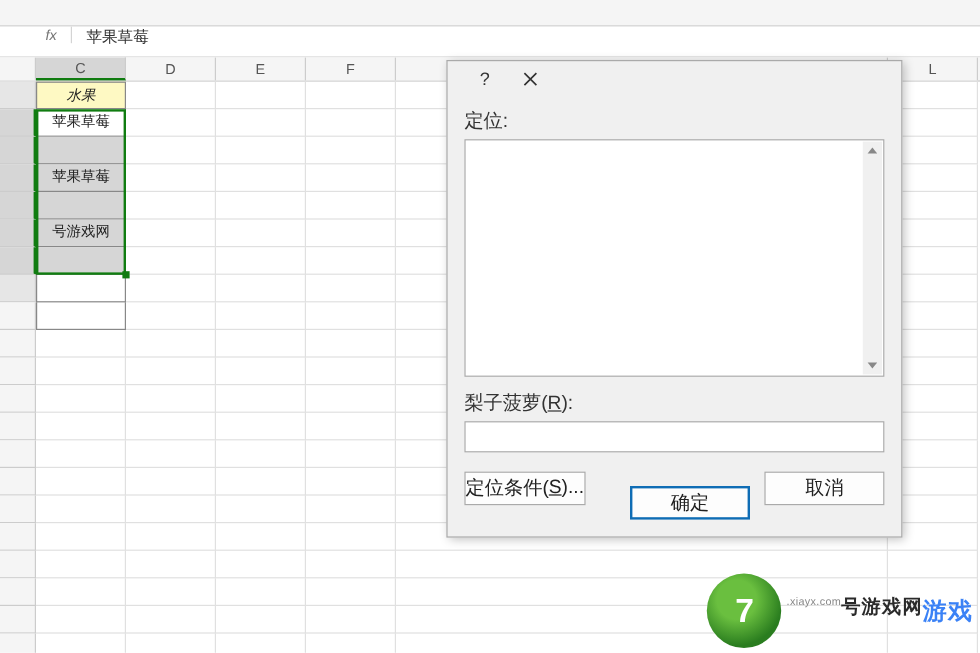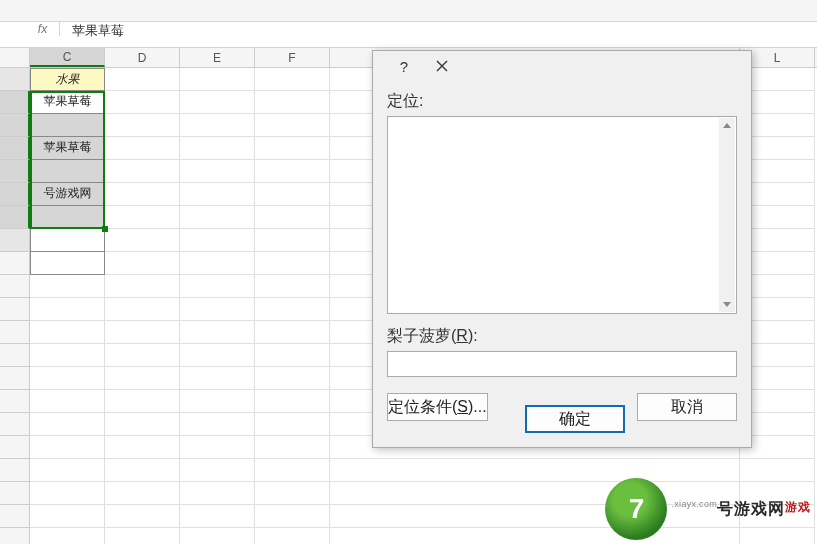--- a/index.html
+++ b/index.html
@@ -538,15 +538,15 @@
   </div>
 </div>
 
 <div class="watermark">
   <div class="wm-circle">
     <span>7</span>
   </div>
   <div class="wm-text">
     <span class="url">.xiayx.com</span>
     <span class="big">号游戏网</span>
-    <span class="big" style="font-size:12px;color:#b91c1c">游戏</span>
+    <span class="big" style="font-size:20px;color:#3b82f6">游戏</span>
   </div>
 </div>
 
 </body></html>

